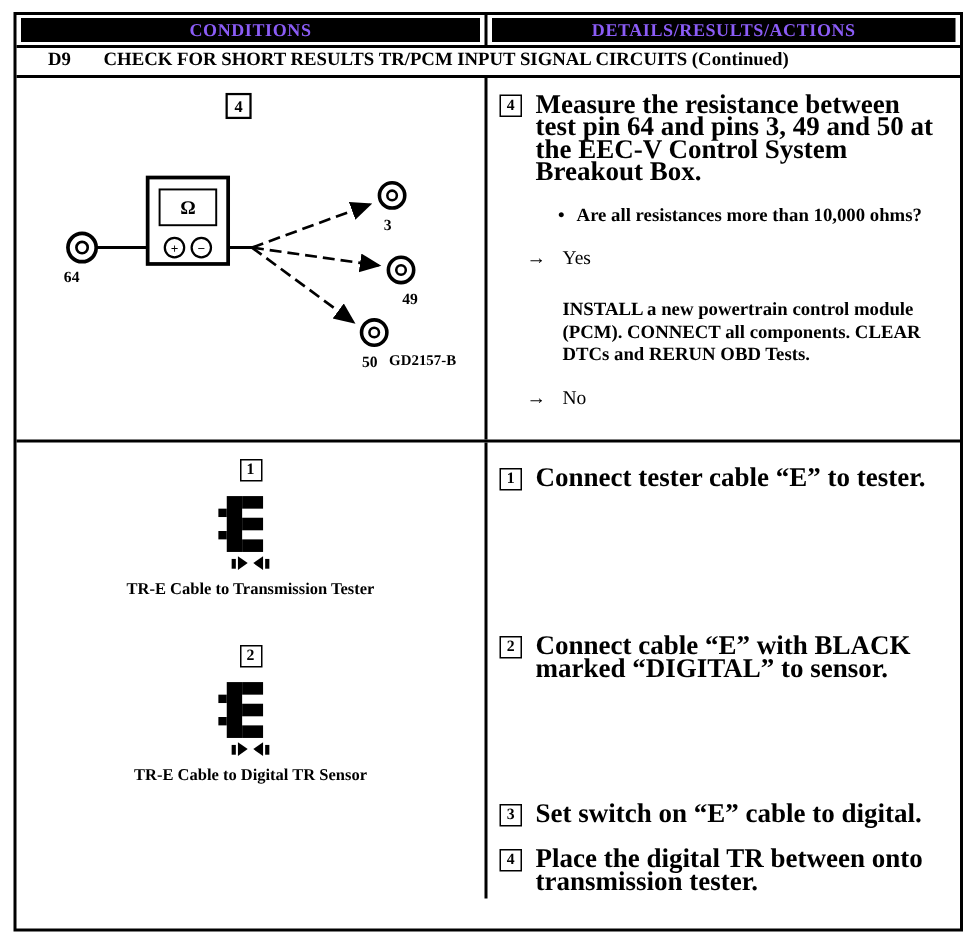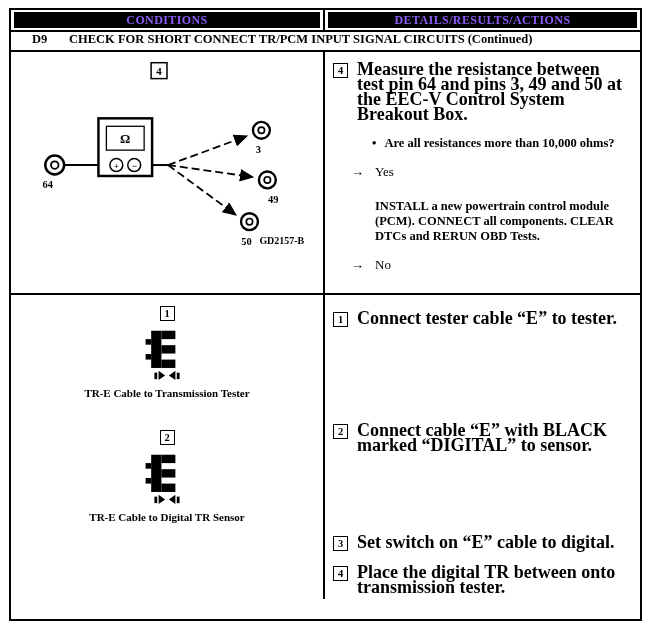--- a/index.html
+++ b/index.html
@@ -79,21 +79,21 @@
     <div class="hdr-cell cl">
       <div class="hdr-bar">CONDITIONS</div>
     </div>
     <div class="hdr-cell cr">
       <div class="hdr-bar">DETAILS/RESULTS/ACTIONS</div>
     </div>
   </div>
 
   <div class="sec-row">
     <span class="sec-id">D9</span>
-    <span class="sec-title">CHECK FOR SHORT CONNECT TR/PCM INPUT SIGNAL CIRCUITS (Continued)</span>
+    <span class="sec-title">CHECK FOR SHORT RESULTS TR/PCM INPUT SIGNAL CIRCUITS (Continued)</span>
   </div>
 
   <div class="content d9">
     <div class="col-left">
       <svg viewBox="0 0 314 241" width="312" height="241">
         <defs>
           <marker id="arr" markerWidth="9" markerHeight="8" refX="7" refY="3.5" orient="auto">
             <path d="M0,0 L8,3.5 L0,7 Z" fill="#000"></path>
           </marker>
         </defs>

